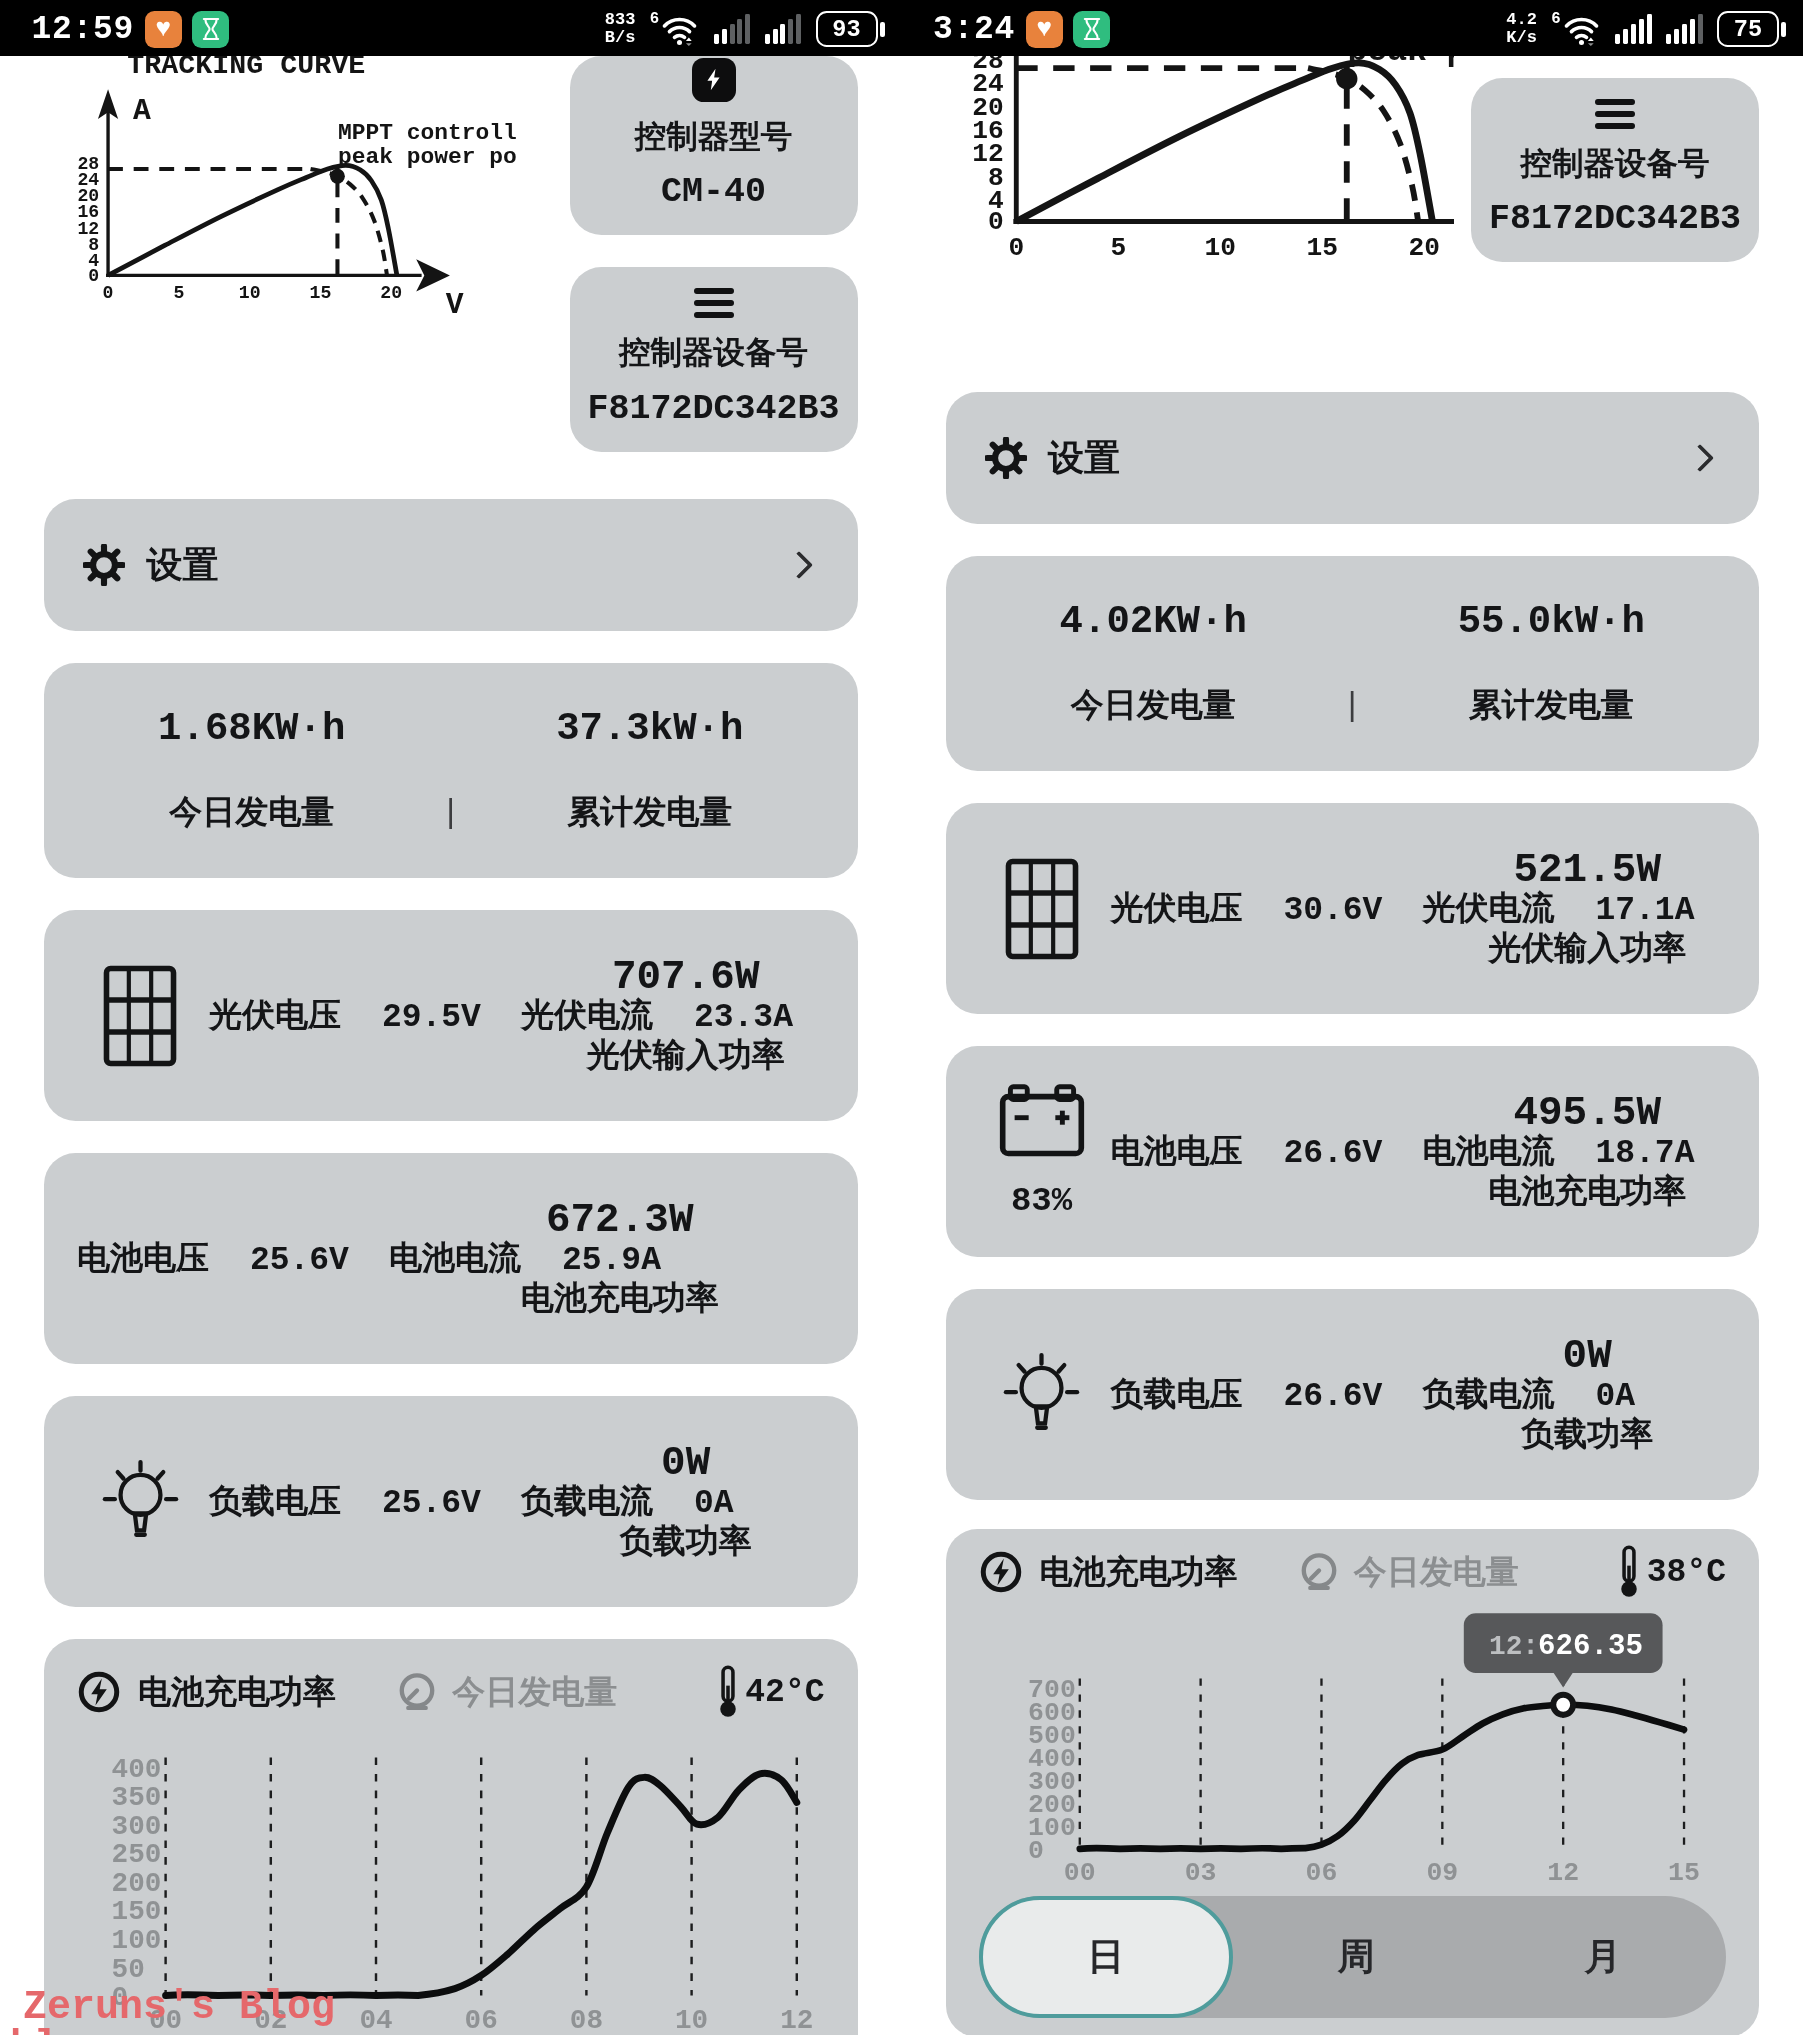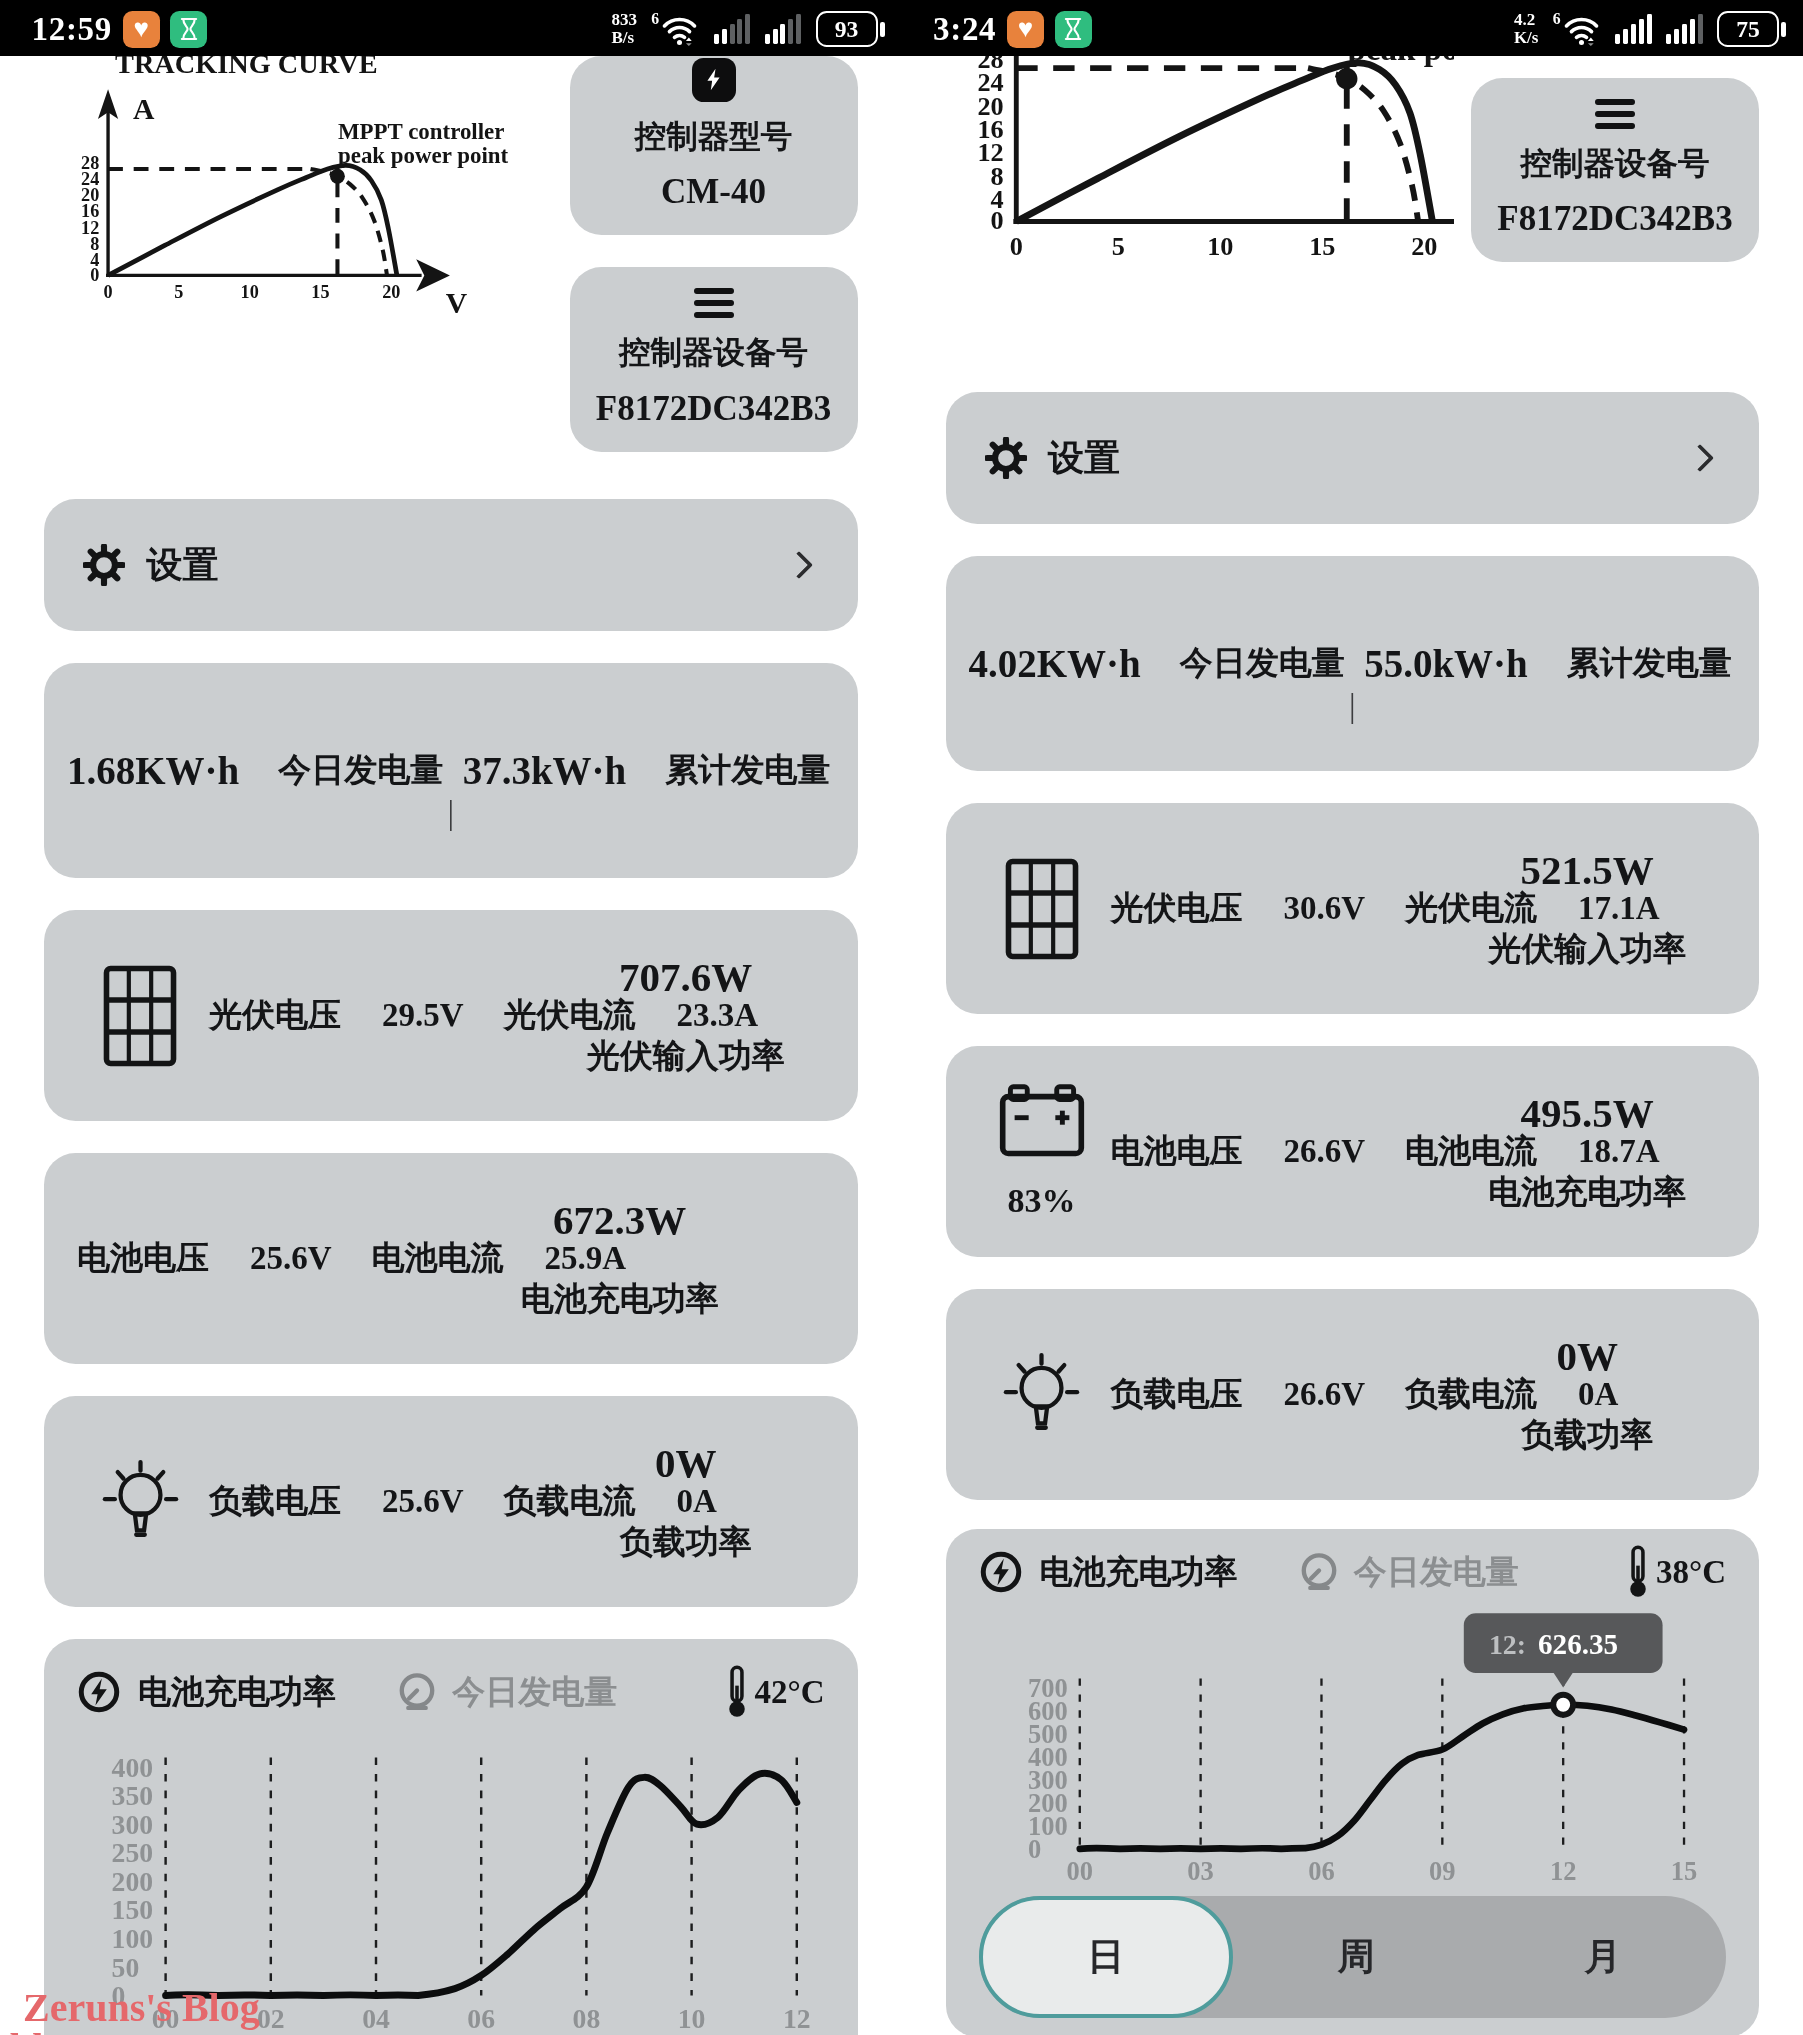--- a/index.html
+++ b/index.html
@@ -1,18 +1,18 @@
 <!DOCTYPE html>
 <html style="font-size:11.5px"><head>
 <meta charset="utf-8">
 <style>
   html,body{margin:0;padding:0;background:#fff;}
   *{box-sizing:border-box;}
   .page{width:1803px;height:2035px;position:relative;display:flex;overflow:hidden;
-        font-family:Liberation Serif, serif;color:#141517;background:#ef4444;}
+        font-family:Liberation Mono, monospace;color:#141517;background:#ef4444;}
   .phone{width:902px;height:2035px;overflow:hidden;position:relative;background:#fff;}
   
   .statusbar{height:56px;background:#000;display:flex;justify-content:space-between;align-items:center;
              padding:2.9px 24px 0 31.5px;color:#fff;}
   .sb-left{display:flex;align-items:center;gap:10.7px;}
   .sb-time{font-size:33px;font-weight:700;letter-spacing:0.7px;}
   .app-badge{width:37px;height:37px;border-radius:9.3px;display:flex;align-items:center;justify-content:center;}
   .badge-heart{background:#e8823c;font-size:26px;color:#fff;line-height:1;}
   .badge-hour{background:#2fbd7f;}
   .sb-right{display:flex;align-items:center;gap:14.3px;}
@@ -45,21 +45,21 @@
            justify-content:center;margin-top:-10px;flex:none;}
   .burger{display:flex;flex-direction:column;gap:6.4px;margin-top:10px;}
   .burger i{width:40px;height:5.7px;background:#101112;border-radius:2.9px;display:block;}
   .mini-label{font-size:31.5px;font-weight:700;margin-top:14.3px;}
   .mini-value{font-size:35px;font-weight:700;margin-top:14.3px;white-space:nowrap;}
   .settings-card{height:132px;display:flex;align-items:center;padding:0 39px;margin-top:35px;}
   .settings-label{font-size:36px;font-weight:700;margin-left:21.5px;}
   .chev{margin-left:auto;width:20px;height:20px;border-top:4.3px solid #2b2c2e;border-right:4.3px solid #2b2c2e;
         transform:rotate(45deg);border-radius:2.1px;margin-right:10px;}
   .energy-card{height:215px;display:flex;align-items:stretch;margin-top:32px;padding:0 18.6px;}
-  .energy-col{flex:1;display:flex;align-items:center;justify-content:center;gap:39px;}
+  .energy-col{flex:1;display:flex;flex-direction:column;align-items:center;justify-content:center;gap:39px;}
   .energy-value{font-size:39px;font-weight:700;}
   .energy-label{font-size:33px;font-weight:700;}
   .energy-div{display:flex;align-items:flex-end;padding-bottom:46px;font-size:33px;color:#3c3d3f;font-weight:400;}
   .metric-card{height:211px;display:flex;align-items:center;margin-top:32px;padding:0 30px;}
   .mi-zone{width:132px;display:flex;flex-direction:column;align-items:center;gap:25px;flex:none;}
   .mi-soc{font-size:34px;font-weight:700;}
   .m-rows{width:335px;display:flex;flex-direction:row;gap:40px;margin-left:2.9px;flex:none;}
   .m-row{display:flex;align-items:baseline;}
   .m-label{font-size:33px;font-weight:700;width:173px;flex:none;}
   .m-value{font-size:33px;font-weight:700;}

